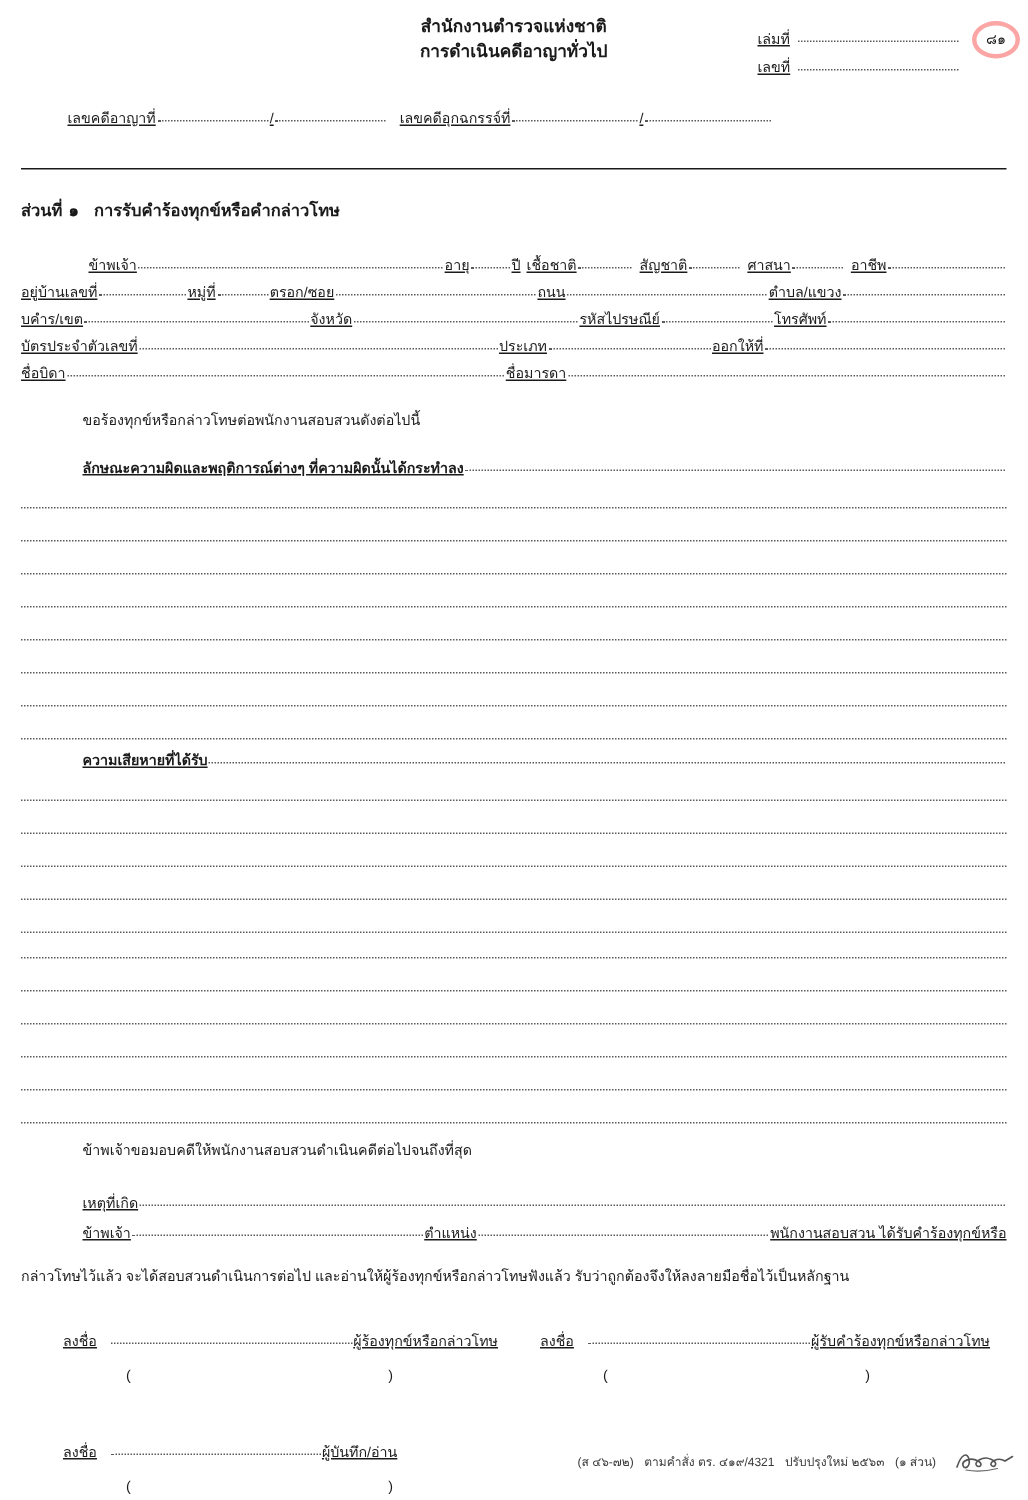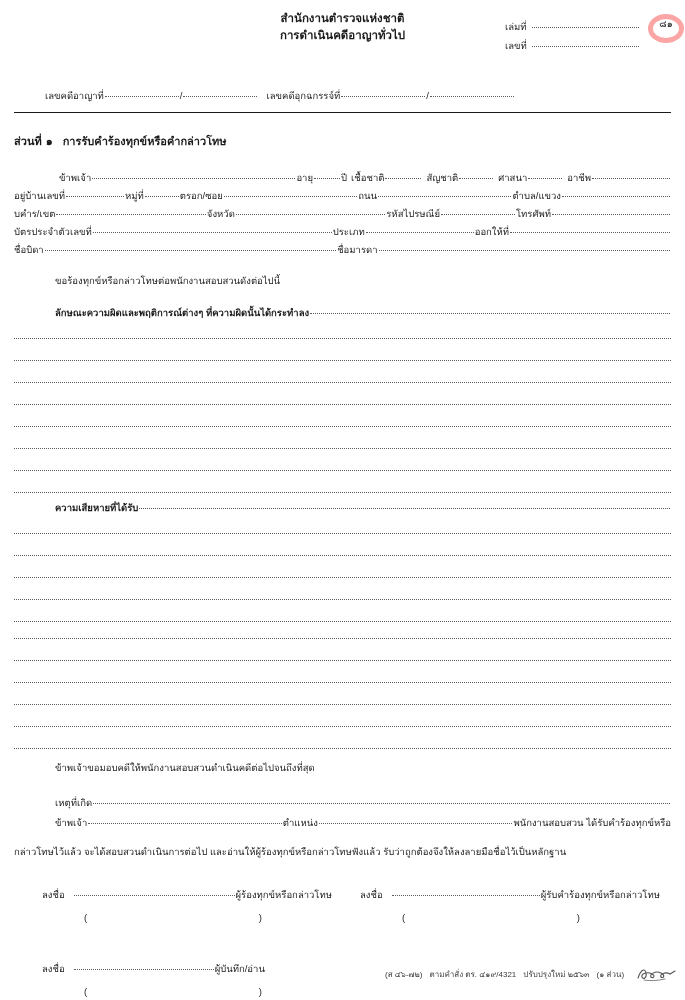--- a/index.html
+++ b/index.html
@@ -34,21 +34,21 @@
     height: 0;
     min-width: 6px;
   }
 
   .row {
     display: flex;
     align-items: flex-end;
     width: 100%;
     height: 17px;
   }
-  .lbl { white-space: nowrap; }
+  .lbl { white-space: nowrap; text-decoration: underline; }
   .sp4 { width: 4px; flex: 0 0 4px; }
   .sp8 { width: 8px; flex: 0 0 8px; }
 
   
   #hdr-title {
     top: 10px; left: 0; width: 685px;
     text-align: center;
   }
   #hdr-title .t {
     font-weight: bold;
@@ -56,27 +56,27 @@
     line-height: 17px;
   }
   #hdr-right { top: 12px; left: 505px; width: 135px; }
   #hdr-right .hr-row {
     display: flex; align-items: flex-end;
     height: 19px;
   }
   #badge {
     top: 14px; left: 648px;
     width: 26px; height: 19px;
-    border: 5px solid #fca5a5;
+    border: 3px solid #fca5a5;
     border-radius: 50%;
-    display: flex; align-items: flex-start; justify-content: center;
+    display: flex; align-items: center; justify-content: center;
     font-size: 9.5px;
   }
 
-  #hdr-lines { top: 82px; left: 0; width: 685px; }
+  #hdr-lines { top: 66px; left: 0; width: 685px; }
   #hdr-lines .hl { display: flex; align-items: flex-end; height: 18px; }
 
   #rule {
     top: 112px; left: 14px;
     width: 657px; height: 0;
     border-top: 1.4px solid #1a1a1a;
   }
 
   
   #sec-head {

